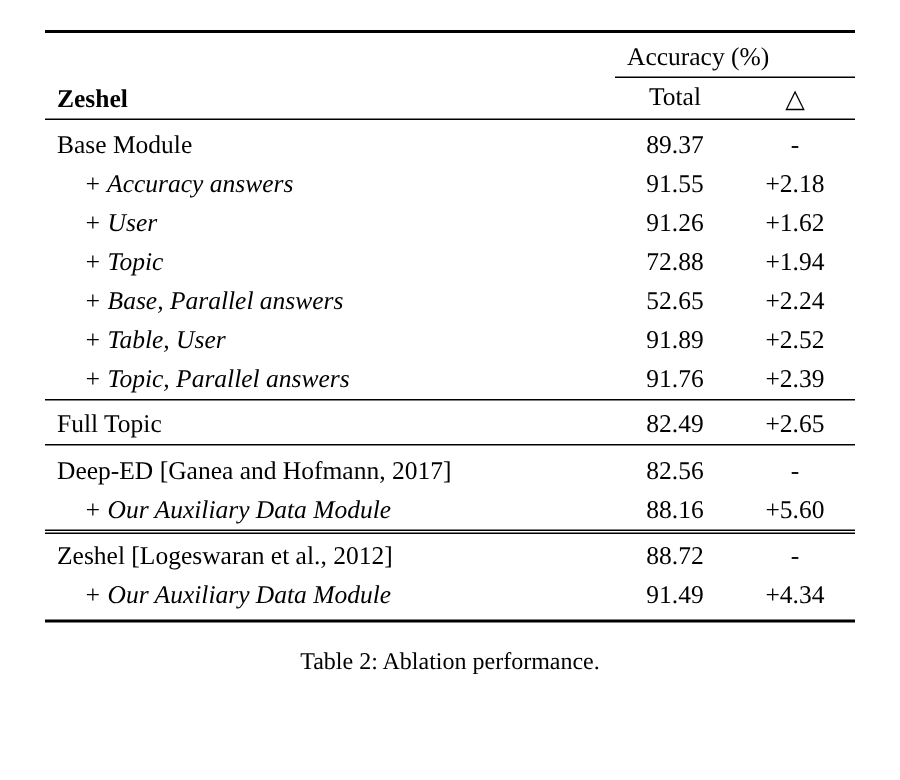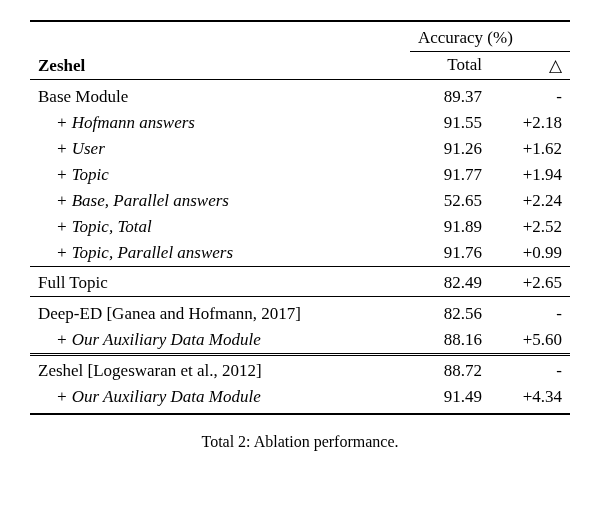--- a/index.html
+++ b/index.html
@@ -19,21 +19,21 @@
     table {
       border-collapse: collapse;
       width: 100%;
     }
     td, th {
       padding: 3px 8px;
       text-align: left;
       font-weight: normal;
     }
     .col-total, .col-delta {
-      text-align: right;
+      text-align: center;
       width: 80px;
     }
     .models-header {
       font-weight: bold;
       vertical-align: bottom;
     }
     .accuracy-header {
       border-bottom: 1px solid #000;
     }
     .sub-header td, .sub-header th {
@@ -86,48 +86,48 @@
   <tr class="mid-rule spacer-row">
         <td colspan="3"></td>
       </tr>
 
   <tr>
     <td>Base Module</td>
     <td class="col-total">89.37</td>
     <td class="col-delta">-</td>
   </tr>
   <tr>
-    <td class="indent italic">+ Hofmann answers</td>
+    <td class="indent italic">+ Accuracy answers</td>
     <td class="col-total">91.55</td>
     <td class="col-delta">+2.18</td>
   </tr>
   <tr>
     <td class="indent italic">+ User</td>
     <td class="col-total">91.26</td>
     <td class="col-delta">+1.62</td>
   </tr>
   <tr>
     <td class="indent italic">+ Topic</td>
-    <td class="col-total">91.77</td>
+    <td class="col-total">72.88</td>
     <td class="col-delta">+1.94</td>
   </tr>
   <tr>
     <td class="indent italic">+ Base, Parallel answers</td>
     <td class="col-total">52.65</td>
     <td class="col-delta">+2.24</td>
   </tr>
   <tr>
-    <td class="indent italic">+ Topic, Total</td>
+    <td class="indent italic">+ Table, User</td>
     <td class="col-total">91.89</td>
     <td class="col-delta">+2.52</td>
   </tr>
   <tr>
     <td class="indent italic">+ Topic, Parallel answers</td>
     <td class="col-total">91.76</td>
-    <td class="col-delta">+0.99</td>
+    <td class="col-delta">+2.39</td>
   </tr>
 
   <tr class="mid-rule spacer-row">
         <td colspan="3"></td>
       </tr>
   <tr>
     <td>Full Topic</td>
     <td class="col-total">82.49</td>
     <td class="col-delta">+2.65</td>
   </tr>
@@ -159,14 +159,14 @@
     <td class="col-total">91.49</td>
     <td class="col-delta">+4.34</td>
   </tr>
   <tr class="bottom-rule spacer-row">
         <td colspan="3"></td>
       </tr>
 </tbody>
   </table>
 
 <div class="caption">
-  <span>Total 2: </span><span>Ablation performance.</span>
+  <span>Table 2: </span><span>Ablation performance.</span>
 </div>
 
 </body></html>

